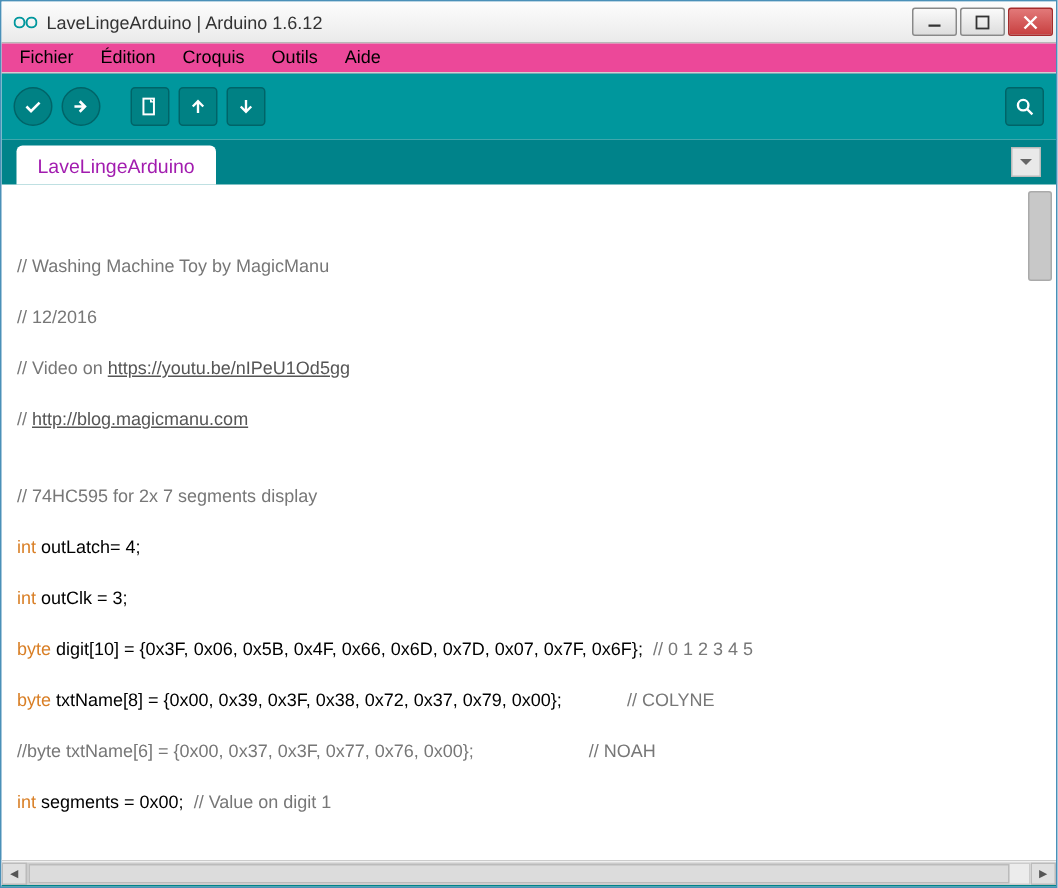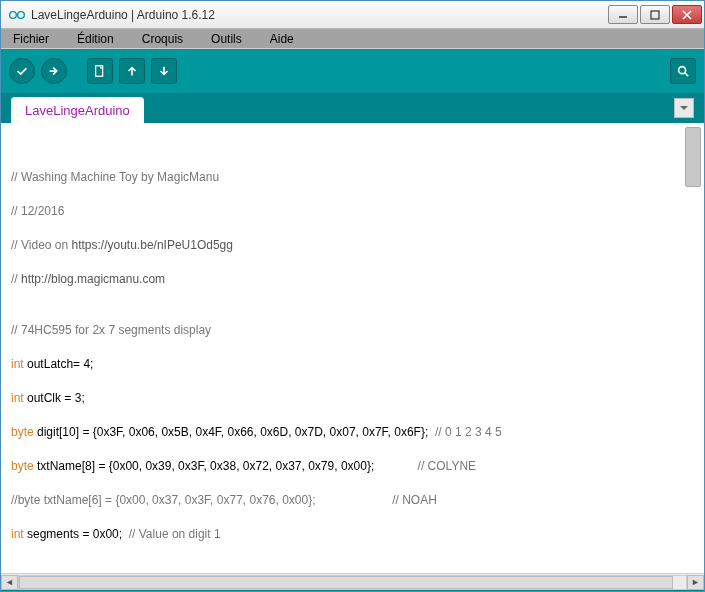--- a/index.html
+++ b/index.html
@@ -3,35 +3,35 @@
 <meta charset="utf-8">
 <style>
 *{margin:0;padding:0;box-sizing:border-box;font-family:"Segoe UI",Tahoma,sans-serif;font-size:12px}
 body{background:#fff;width:705px;height:592px;overflow:hidden;border:1px solid #4a90b8}
 .titlebar{height:28px;background:linear-gradient(#fdfdfd,#eaeaea);display:flex;align-items:center;padding:0 2px;border-bottom:1px solid #b8b8b8}
 .titlebar .appicon{width:16px;height:16px;margin:0 6px;display:flex;align-items:center;justify-content:center}
 .titlebar .title{flex:1;color:#333}
 .winbtns{display:flex;gap:0}
 .winbtn{width:30px;height:19px;border:1px solid #888;background:linear-gradient(#fafafa,#ddd);display:flex;align-items:center;justify-content:center;font-size:10px;margin-left:2px;border-radius:2px}
 .winbtn.close{background:linear-gradient(#e27979,#c84040);color:#fff;border-color:#a52a2a}
-.menubar{height:20px;background:#a3a3a3;display:flex;align-items:center;padding:0 4px;gap:12px;border-bottom:1px solid #d0d0d0}
+.menubar{height:20px;background:#ec4899;display:flex;align-items:flex-start;padding:0 4px;gap:2px;border-bottom:1px solid #d0d0d0}
 .menubar span{padding:2px 8px;cursor:default}
 .toolbar{height:44px;background:#00979d;display:flex;align-items:center;padding:0 8px;gap:6px}
 .tbtn{width:26px;height:26px;border-radius:13px;background:#008184;display:flex;align-items:center;justify-content:center;color:#fff;border:1px solid #006468}
 .tbtn svg{width:14px;height:14px}
 .tbtn.sq{border-radius:3px;width:26px;height:26px}
 .toolbar .spacer{flex:1}
 .tabbar{height:30px;background:#00838a;display:flex;align-items:flex-end;padding:0 10px 0 10px;position:relative}
 .tab{background:#fff;padding:6px 14px 5px;border-radius:4px 4px 0 0;color:#a21caf;font-size:13px}
 .tabmenu{position:absolute;right:10px;top:5px;width:20px;height:20px;background:#e9e9e9;border:1px solid #bbb;display:flex;align-items:center;justify-content:center}
 .editor{height:450px;overflow:auto;background:#fff;padding:12px 10px;font-family:"Consolas","Courier New",monospace;font-size:13px;line-height:17px;white-space:pre;position:relative}
 .editor .line{white-space:pre}
 .c-comment{color:#777}
 .c-type{color:#d97f26}
-.c-link{color:#555}
+.c-link{text-decoration:underline;color:#555}
 .scrollind{position:absolute;right:3px;top:4px;width:16px;height:60px;background:#c8c8c8;border:1px solid #aaa;border-radius:2px}
 .hscroll{height:17px;background:#f0f0f0;border-top:1px solid #ccc;display:flex;align-items:center}
 .hscroll .arrow{width:17px;height:15px;background:#e0e0e0;border:1px solid #bbb;display:flex;align-items:center;justify-content:center;font-size:9px;color:#555}
 .hscroll .track{flex:1;height:15px;background:#ececec;border:1px solid #ccc;position:relative}
 .hscroll .thumb{position:absolute;left:0;top:0;height:13px;width:98%;background:#dcdcdc;border:1px solid #bbb}
 .statusbar{height:18px;background:#00838a}
 </style>
 </head>
 <body>
 

